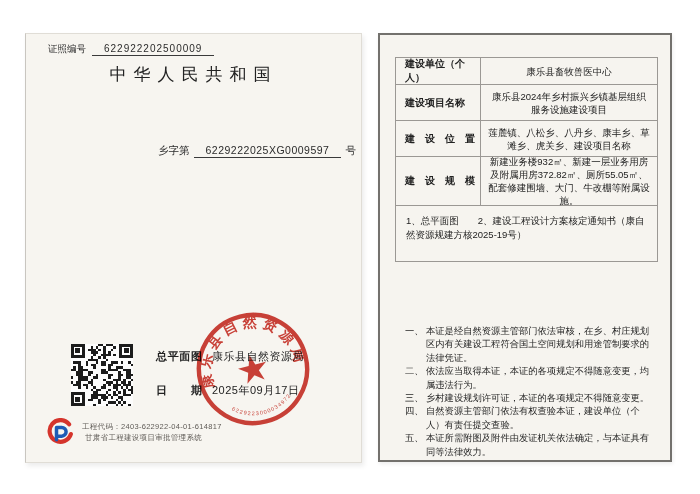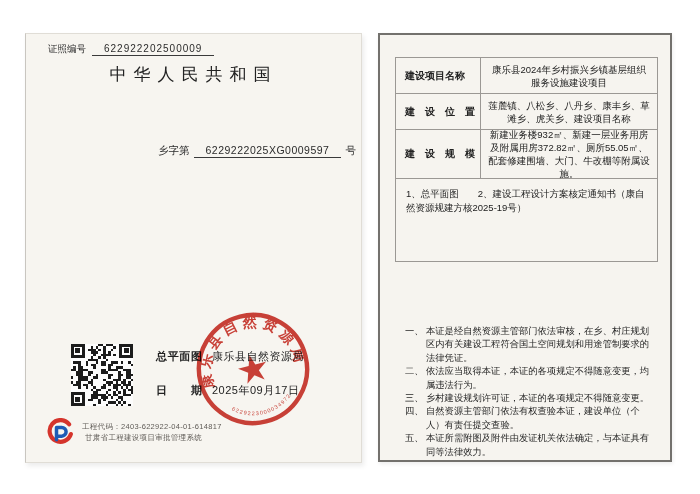--- a/index.html
+++ b/index.html
@@ -325,20 +325,24 @@
   <div class="code-block">
     <div>工程代码：2403-622922-04-01-614817</div>
     <div class="l2">甘肃省工程建设项目审批管理系统</div>
   </div>
 
 </div>
 
 <div class="page-right">
 
   <div class="info-table">
+    <div class="trow" style="height:26px">
+      <div class="tlabel">建设单位（个人）</div>
+      <div class="tvalue">康乐县畜牧兽医中心</div>
+    </div>
     <div class="trow" style="height:35px">
       <div class="tlabel">建设项目名称</div>
       <div class="tvalue">康乐县2024年乡村振兴乡镇基层组织服务设施建设项目</div>
     </div>
     <div class="trow" style="height:35px">
       <div class="tlabel">建　设　位　置</div>
       <div class="tvalue">莲麓镇、八松乡、八丹乡、康丰乡、草滩乡、虎关乡、建设项目名称</div>
     </div>
     <div class="trow" style="height:48px">
       <div class="tlabel">建　设　规　模</div>

